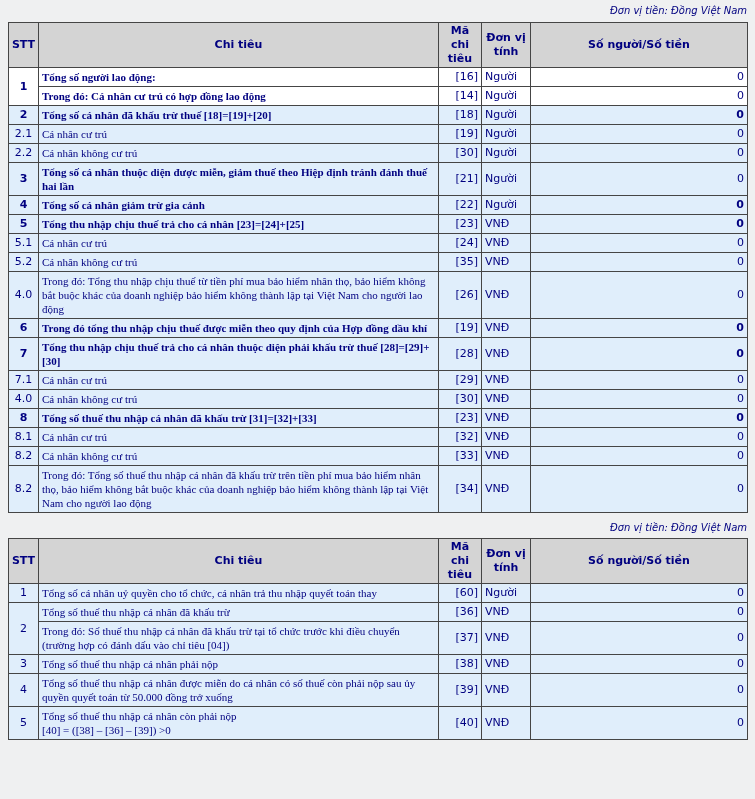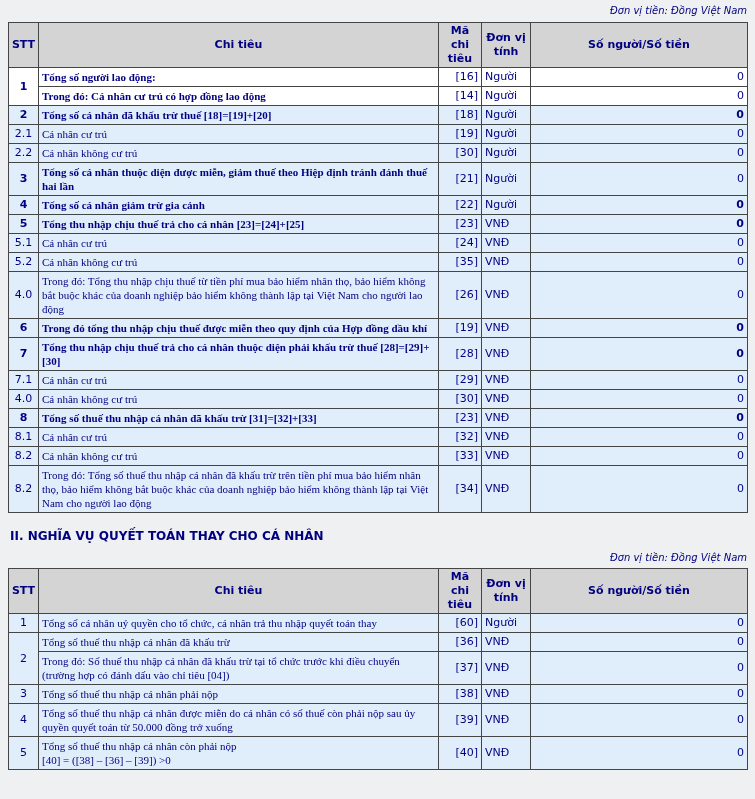--- a/index.html
+++ b/index.html
@@ -206,21 +206,20 @@
         <tr class="bg-blue">
           <td class="stt">8.2</td>
           <td class="label">Trong đó: Tổng số thuế thu nhập cá nhân đã khấu trừ trên tiền phí mua bảo hiểm nhân thọ, bảo hiểm không bắt buộc khác của doanh nghiệp bảo hiểm không thành lập tại Việt Nam cho người lao động</td>
           <td class="code">[34]</td>
           <td class="unit">VNĐ</td>
           <td class="value">0</td>
         </tr>
       </tbody>
   </table>
 
-  <div class="section-title">II. NGHĨA VỤ QUYẾT TOÁN THAY CHO CÁ NHÂN</div>
 
   <div class="unit-note second">Đơn vị tiền: Đồng Việt Nam</div>
 
   <table class="decl">
     <colgroup>
       <col style="width:30px">
         <col style="width:400px">
         <col style="width:43px">
         <col style="width:49px">
         <col style="width:217px">

